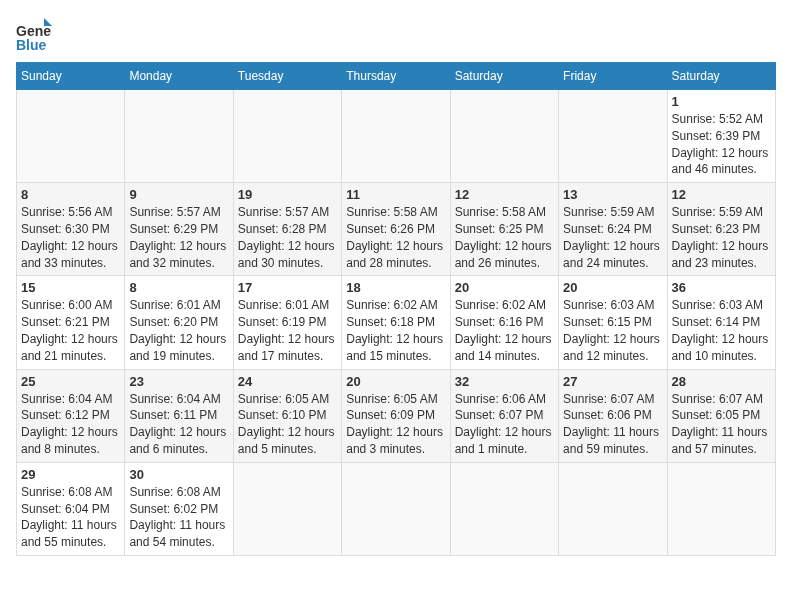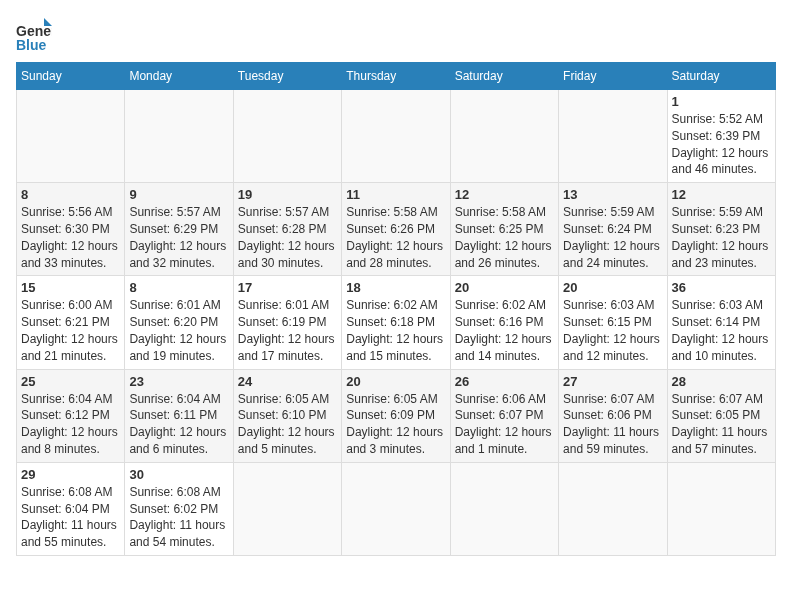--- a/index.html
+++ b/index.html
@@ -191,21 +191,21 @@
         </td>
         <td>
           <span class="day-num">24</span>
           <div class="day-info">Sunrise: 6:05 AM<br>Sunset: 6:10 PM<br>Daylight: 12 hours and 5 minutes.</div>
         </td>
         <td>
           <span class="day-num">20</span>
           <div class="day-info">Sunrise: 6:05 AM<br>Sunset: 6:09 PM<br>Daylight: 12 hours and 3 minutes.</div>
         </td>
         <td>
-          <span class="day-num">26</span>
+          <span class="day-num">32</span>
           <div class="day-info">Sunrise: 6:06 AM<br>Sunset: 6:07 PM<br>Daylight: 12 hours and 1 minute.</div>
         </td>
         <td>
           <span class="day-num">27</span>
           <div class="day-info">Sunrise: 6:07 AM<br>Sunset: 6:06 PM<br>Daylight: 11 hours and 59 minutes.</div>
         </td>
         <td>
           <span class="day-num">28</span>
           <div class="day-info">Sunrise: 6:07 AM<br>Sunset: 6:05 PM<br>Daylight: 11 hours and 57 minutes.</div>
         </td>

